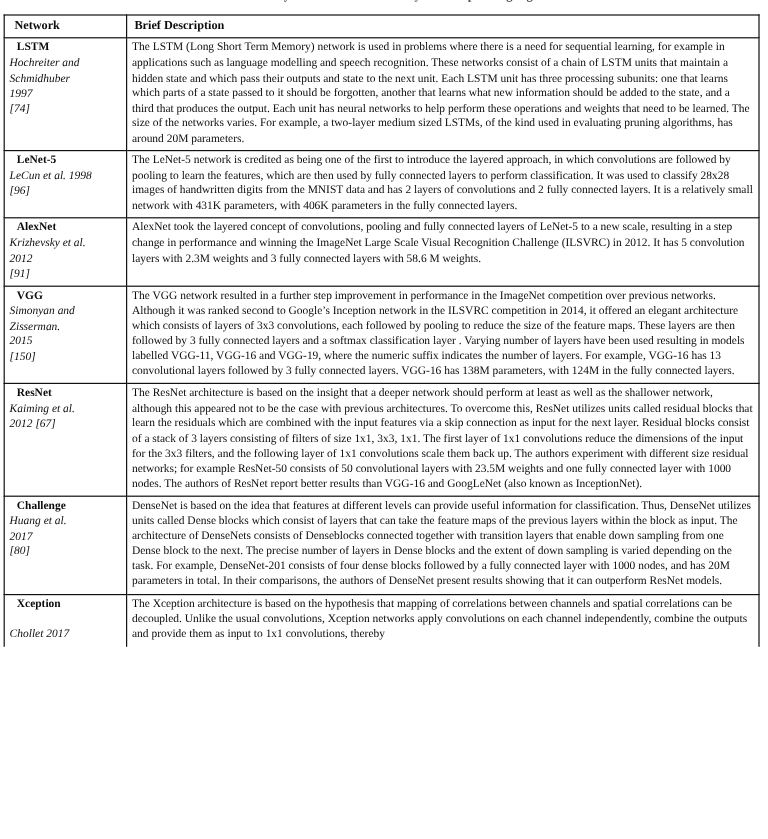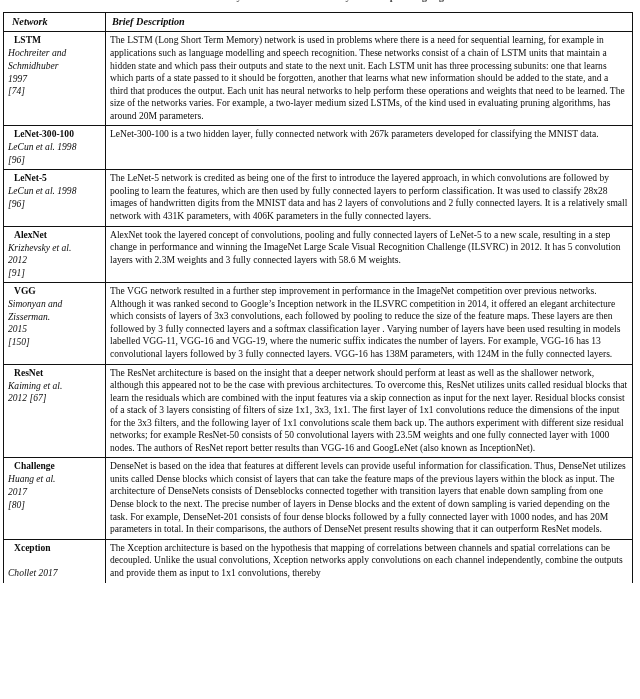--- a/index.html
+++ b/index.html
@@ -65,21 +65,20 @@
     vertical-align: top;
     padding: 2px 4px 3px 4px;
     text-align: left;
   }
 
   th.col-head {
     font-weight: bold;
     font-size: 10.2px;
     padding-top: 4px;
     padding-bottom: 12px;
-    font-style: italic;
   }
   th.col-head.h1 { padding-left: 8px; }
   th.col-head.h2 { padding-left: 6px; }
 
   td.net-cell {
     padding-left: 5px;
     padding-top: 3px;
   }
   td.desc-cell {
     padding-left: 6px;
@@ -141,30 +140,20 @@
             <span class="net-meta">Hochreiter and
 Schmidhuber
 1997
 [74]</span>
           </td>
           <td class="desc-cell">
             <span class="desc-text">The LSTM (Long Short Term Memory) network is used in problems where there is a need for sequential learning, for example in applications such as language modelling and speech recognition. These networks consist of a chain of LSTM units that maintain a hidden state and which pass their outputs and state to the next unit. Each LSTM unit has three processing subunits: one that learns which parts of a state passed to it should be forgotten, another that learns what new information should be added to the state, and a third that produces the output. Each unit has neural networks to help perform these operations and weights that need to be learned.  The size of the networks varies.  For example, a two-layer medium sized LSTMs, of the kind used in evaluating pruning algorithms, has around 20M parameters.</span>
           </td>
         </tr>
 
-        <tr>
-          <td class="net-cell">
-            <span class="net-name">LeNet-300-100</span>
-            <span class="net-meta">LeCun et al. 1998
-[96]</span>
-          </td>
-          <td class="desc-cell">
-            <span class="desc-text">LeNet-300-100 is a two hidden layer, fully connected network with 267k parameters developed  for classifying the MNIST data.</span>
-          </td>
-        </tr>
 
         <tr>
           <td class="net-cell">
             <span class="net-name">LeNet-5</span>
             <span class="net-meta">LeCun et al. 1998
 [96]</span>
           </td>
           <td class="desc-cell">
             <span class="desc-text">The LeNet-5 network is credited as being one of the first to introduce the layered approach, in which convolutions are followed by pooling to learn the features, which are then used by fully connected layers to perform classification.  It was used to classify 28x28 images of handwritten digits from the MNIST data and has 2 layers of convolutions and 2 fully connected layers.  It is a relatively small network with 431K parameters, with 406K parameters in the fully connected layers.</span>
           </td>

